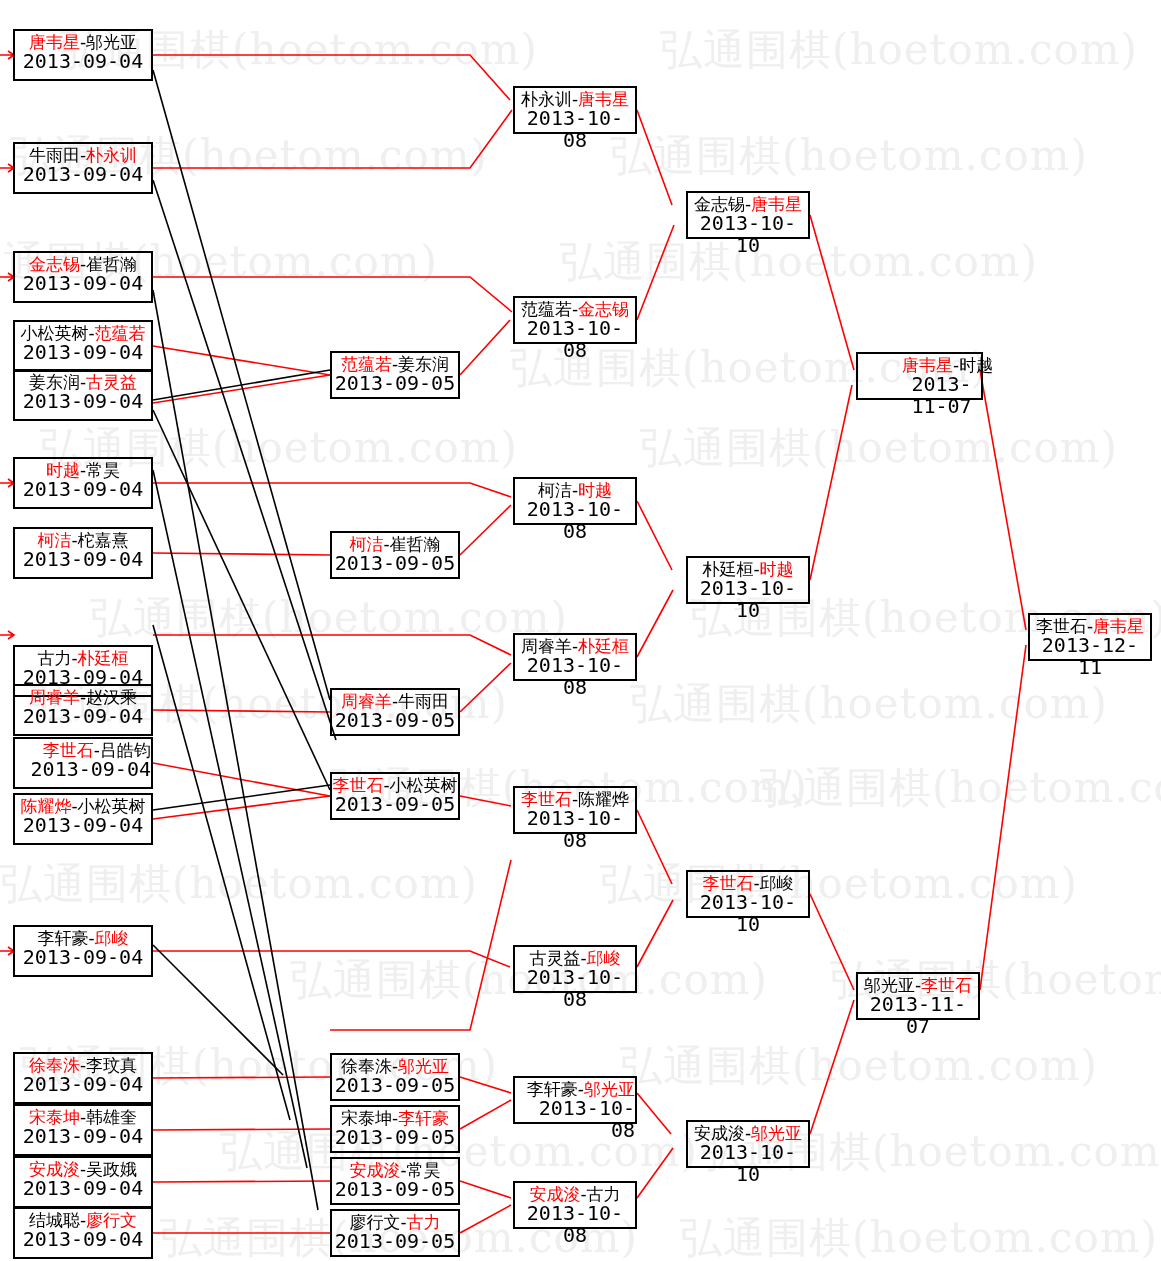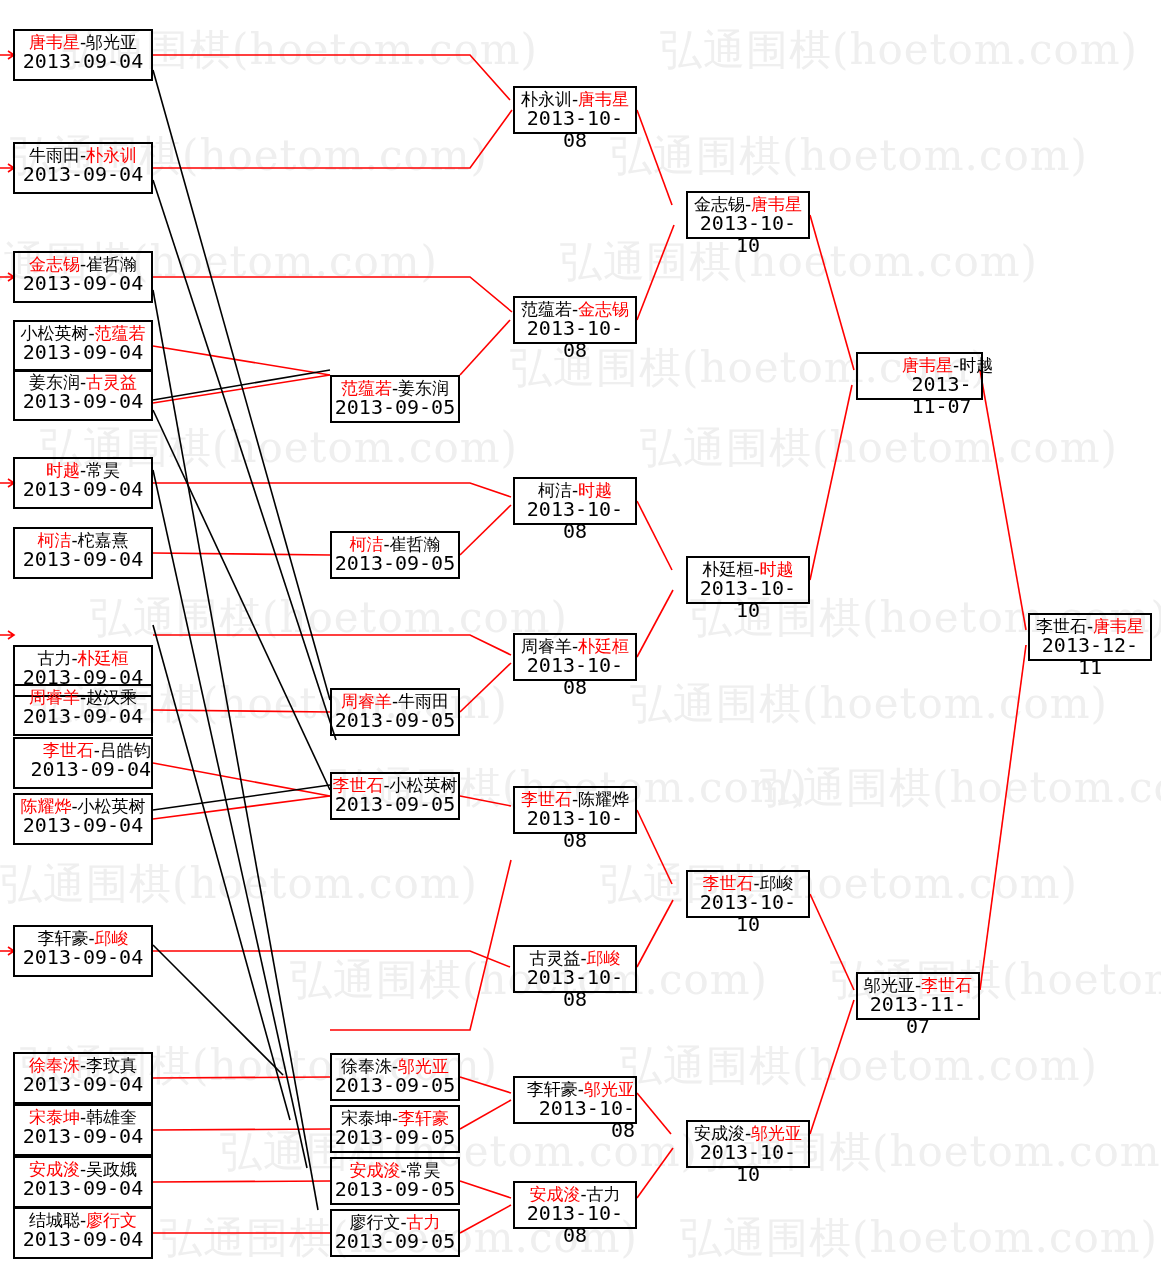--- a/index.html
+++ b/index.html
@@ -213,21 +213,21 @@
         <div class="date">2013-09-04</div>
       </div>
       <div class="node" style="left: 13px; top: 1156px; width: 140px; height: 52px; border-color: rgb(0, 0, 0);">
         <div class="players"><span class="win">安成浚</span><span class="sep">-</span><span class="lose">吴政娥</span></div>
         <div class="date">2013-09-04</div>
       </div>
       <div class="node" style="left: 13px; top: 1207px; width: 140px; height: 52px; border-color: rgb(0, 0, 0);">
         <div class="players"><span class="lose">结城聪</span><span class="sep">-</span><span class="win">廖行文</span></div>
         <div class="date">2013-09-04</div>
       </div>
-      <div class="node" style="left: 330px; top: 351px; width: 130px; height: 48px; border-color: rgb(0, 0, 0); margin-top: 24px;">
+      <div class="node" style="left: 330px; top: 351px; width: 130px; height: 48px; border-color: rgb(0, 0, 0);">
         <div class="players"><span class="win">范蕴若</span><span class="sep">-</span><span class="lose">姜东润</span></div>
         <div class="date">2013-09-05</div>
       </div>
       <div class="node" style="left: 330px; top: 531px; width: 130px; height: 48px; border-color: rgb(0, 0, 0);">
         <div class="players"><span class="win">柯洁</span><span class="sep">-</span><span class="lose">崔哲瀚</span></div>
         <div class="date">2013-09-05</div>
       </div>
       <div class="node" style="left: 330px; top: 688px; width: 130px; height: 48px; border-color: rgb(0, 0, 0);">
         <div class="players"><span class="win">周睿羊</span><span class="sep">-</span><span class="lose">牛雨田</span></div>
         <div class="date">2013-09-05</div>

